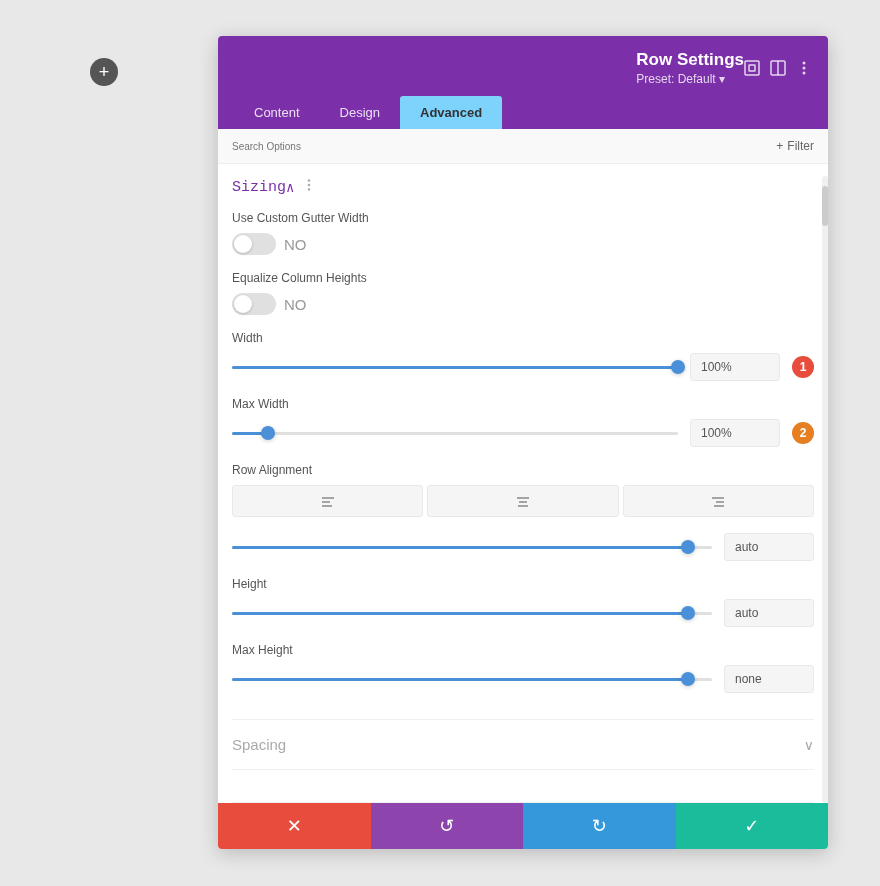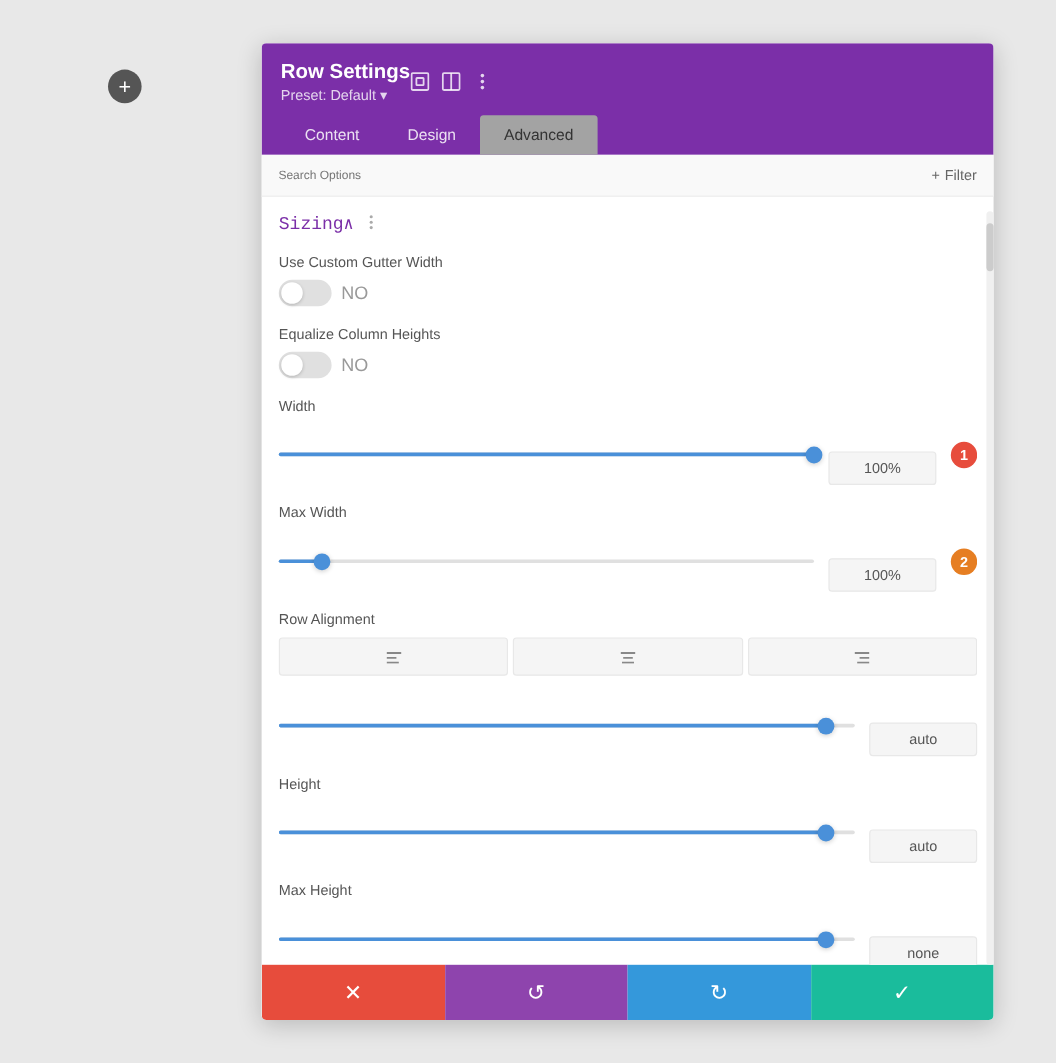--- a/index.html
+++ b/index.html
@@ -41,21 +41,21 @@
 
     
     .panel-header {
       background: #7b2fa8;
       padding: 14px 16px 0;
       color: white;
     }
     .panel-header-top {
       display: flex;
       align-items: center;
-      justify-content: flex-start;
+      justify-content: flex-end;
       margin-bottom: 6px;
     }
     .panel-title {
       font-size: 17px;
       font-weight: 600;
       color: white;
     }
     .panel-preset {
       font-size: 12px;
       color: rgba(255,255,255,0.8);
@@ -80,23 +80,23 @@
       margin-top: 10px;
     }
     .tab {
       padding: 9px 20px;
       font-size: 13px;
       color: rgba(255,255,255,0.85);
       cursor: pointer;
       border-radius: 3px 3px 0 0;
     }
     .tab.active {
-      background: #a3a3a3;
+      background: #7dd3fc;
       color: #333;
-      font-weight: 400;
+      font-weight: 700;
     }
 
     
     .search-bar {
       display: flex;
       align-items: center;
       justify-content: space-between;
       padding: 10px 14px;
       background: #f9f9f9;
       border-bottom: 1px solid #eee;
@@ -227,22 +227,21 @@
       box-shadow: 0 1px 4px rgba(0,0,0,0.2);
     }
     .slider-value {
       width: 90px;
       padding: 6px 10px;
       background: #f5f5f5;
       border: 1px solid #e8e8e8;
       border-radius: 3px;
       font-size: 12px;
       color: #555;
-      text-align: center;
-      margin-top: 23px;
+      text-align: left;
     }
     .badge {
       width: 22px;
       height: 22px;
       border-radius: 50%;
       display: flex;
       align-items: center;
       justify-content: center;
       font-size: 12px;
       font-weight: 700;

